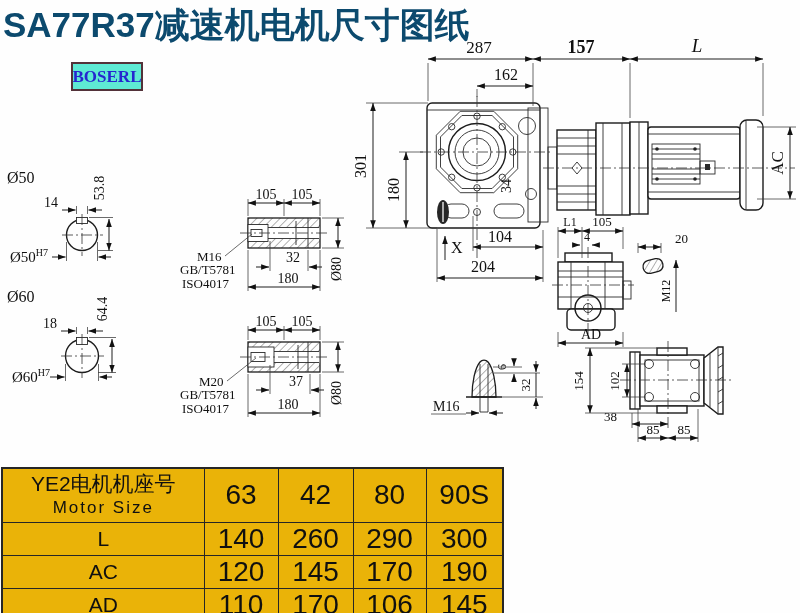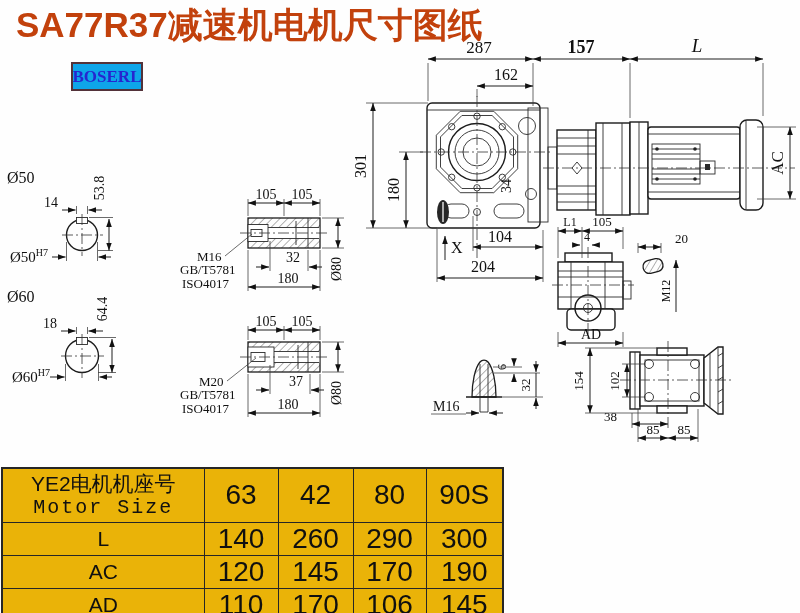--- a/index.html
+++ b/index.html
@@ -1,39 +1,39 @@
 <!DOCTYPE html>
 <html><head>
 <meta charset="utf-8">
 <style>
   html,body{margin:0;padding:0;}
   body{width:800px;height:613px;position:relative;background:#fefefe;overflow:hidden;
        font-family:"Liberation Sans",sans-serif;}
-  .page-title{position:absolute;left:16px;top:2px;font-size:35px;font-weight:bold;color:#c2410c;
+  .page-title{position:absolute;left:3px;top:2px;font-size:35px;font-weight:bold;color:#0c4a6e;
        letter-spacing:0px;white-space:nowrap;}
   .logo-box{position:absolute;left:71px;top:62px;width:68px;height:25px;border:2px solid #533239;
-       display:flex;align-items:center;justify-content:center;background:#0ea5e9;}
+       display:flex;align-items:center;justify-content:center;background:#5eead4;}
   .logo-box span{color:#2626cf;font-family:"Liberation Serif",serif;font-weight:bold;font-size:17px;}
   svg{position:absolute;left:0;top:0;}
   svg text{font-family:"Liberation Serif",serif;fill:#111;}
   .b{fill:none;stroke:#1c1c1c;stroke-width:1.4;}
   .bw{fill:#fff;stroke:#1c1c1c;stroke-width:1.4;}
   .t{fill:none;stroke:#2a2a2a;stroke-width:0.9;}
   .tw{fill:#fff;stroke:#2a2a2a;stroke-width:0.9;}
   .dim{stroke:#1e1e1e;stroke-width:1;fill:none;}
   .ext{stroke:#3a3a3a;stroke-width:0.75;fill:none;}
   .cl{stroke:#333;stroke-width:0.8;stroke-dasharray:11 3 2 3;fill:none;}
   .hatchfill{fill:url(#h45);stroke:#1c1c1c;stroke-width:1.3;}
   table.size-table{position:absolute;left:1px;top:467px;border-collapse:collapse;table-layout:fixed;
        background:#eab308;}
   table.size-table td{border:1.7px solid #262626;text-align:center;vertical-align:middle;
        color:#101010;padding:0;}
   table.size-table{border:2px solid #262626;}
   .hdr-cn{font-size:21px;line-height:25px;}
-  .hdr-en{font-size:20px;line-height:24px;letter-spacing:2px;font-family:Liberation Mono, monospace;}
+  .hdr-en{font-size:17px;line-height:24px;letter-spacing:2px;}
   .num{font-size:28px;}
   .rowlbl{font-size:21px;}
 </style>
 </head>
 <body>
 
 <div class="page-title">SA77R37减速机电机尺寸图纸</div>
 <div class="logo-box">
   <span>BOSERL</span>
 </div>

